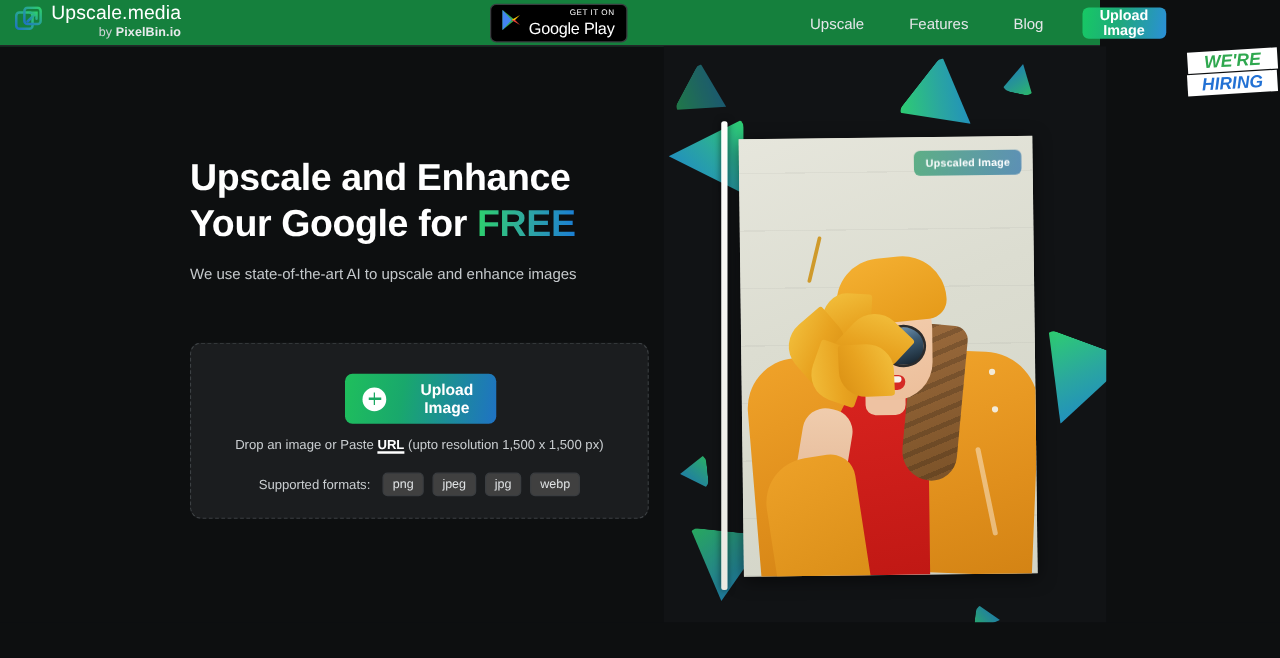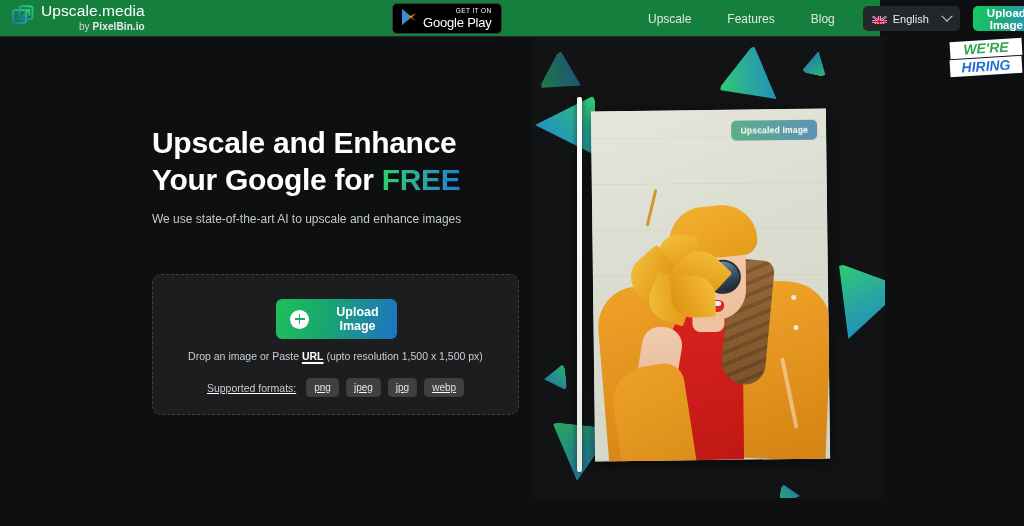--- a/index.html
+++ b/index.html
@@ -78,21 +78,21 @@
     padding-left:14px; font-family:inherit;
   }
   .plus-circle{ width:19px;height:19px;border-radius:50%;background:#fff; position:relative; flex:0 0 auto;}
   .plus-circle:before,.plus-circle:after{ content:""; position:absolute; background:#1aa862; }
   .plus-circle:before{ left:4.5px; top:8.7px; width:10px; height:1.8px; }
   .plus-circle:after{ left:8.6px; top:4.5px; width:1.8px; height:10px; }
   .btn-upload span{ font-size:12.5px;font-weight:700;color:#fff; }
 
   .drop-line{ position:absolute; left:0; top:75px; width:100%; text-align:center; font-size:10.5px; color:#c9cdd0;}
   .drop-line u{ color:#fff; font-weight:700; text-decoration-thickness:1.5px; text-underline-offset:2px; cursor:pointer;}
-  .fmt-row{ position:absolute; left:0; top:103px; width:100%; display:flex; justify-content:center; align-items:center; gap:7px;text-decoration:underline;}
+  .fmt-row{ position:absolute; left:0; top:103px; width:100%; display:flex; justify-content:center; align-items:center; gap:7px;}
   .fmt-label{ font-size:10.5px; color:#c9cdd0; margin-right:3px;}
   .chip{ font-size:10px; color:#dfe2e4; background:#404040; border:1px solid #3a3d40; border-radius:4px; padding:3px 7px; cursor:pointer;}
 
   
   .right-panel{ position:absolute; left:531px; top:37px; width:354px; height:461px; background:#111315; overflow:hidden; }
   .gtri{ position:absolute; }
   .gtri i{ display:block; width:100%; height:100%;
     background:linear-gradient(135deg,#1b7fd4 0%,#2aa6a0 55%,#2ecf6e 100%);
     border-radius:7px;
     clip-path:polygon(50% 0%,100% 100%,0% 100%);
@@ -190,33 +190,20 @@
         <span class="badge-big">Google Play</span>
       </span>
     </div>
   </div>
 
   <div class="nav">
     <a>Upscale</a>
     <a>Features</a>
     <a>Blog</a>
 
-    <div class="lang">
-      <span class="flag">
-        <svg width="15" height="11" viewBox="0 0 15 11">
-          <rect width="15" height="11" fill="#012169"></rect>
-          <path d="M0 0 L15 11 M15 0 L0 11" stroke="#fff" stroke-width="2.2"></path>
-          <path d="M0 0 L15 11 M15 0 L0 11" stroke="#c8102e" stroke-width="1.1"></path>
-          <path d="M7.5 0 V11 M0 5.5 H15" stroke="#fff" stroke-width="3.2"></path>
-          <path d="M7.5 0 V11 M0 5.5 H15" stroke="#c8102e" stroke-width="1.8"></path>
-        </svg>
-      </span>
-      <span class="lang-label">English</span>
-      <span class="chev"></span>
-    </div>
 
     <button class="upload-top">Upload Image</button>
   </div>
 </div>
 
 <div class="hiring">
   <div class="l1">WE'RE</div>
   <div class="l2">HIRING</div>
 </div>
 

